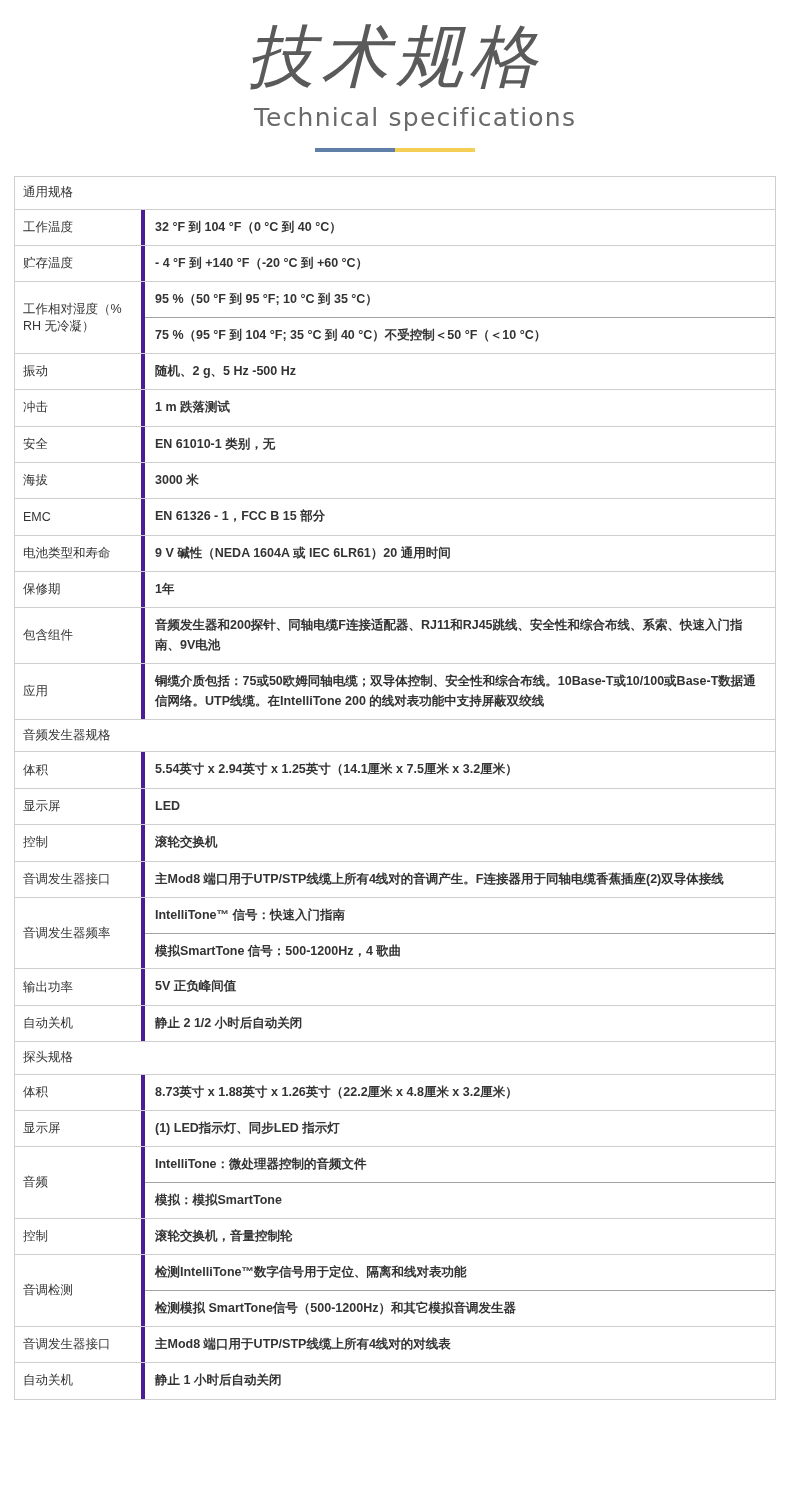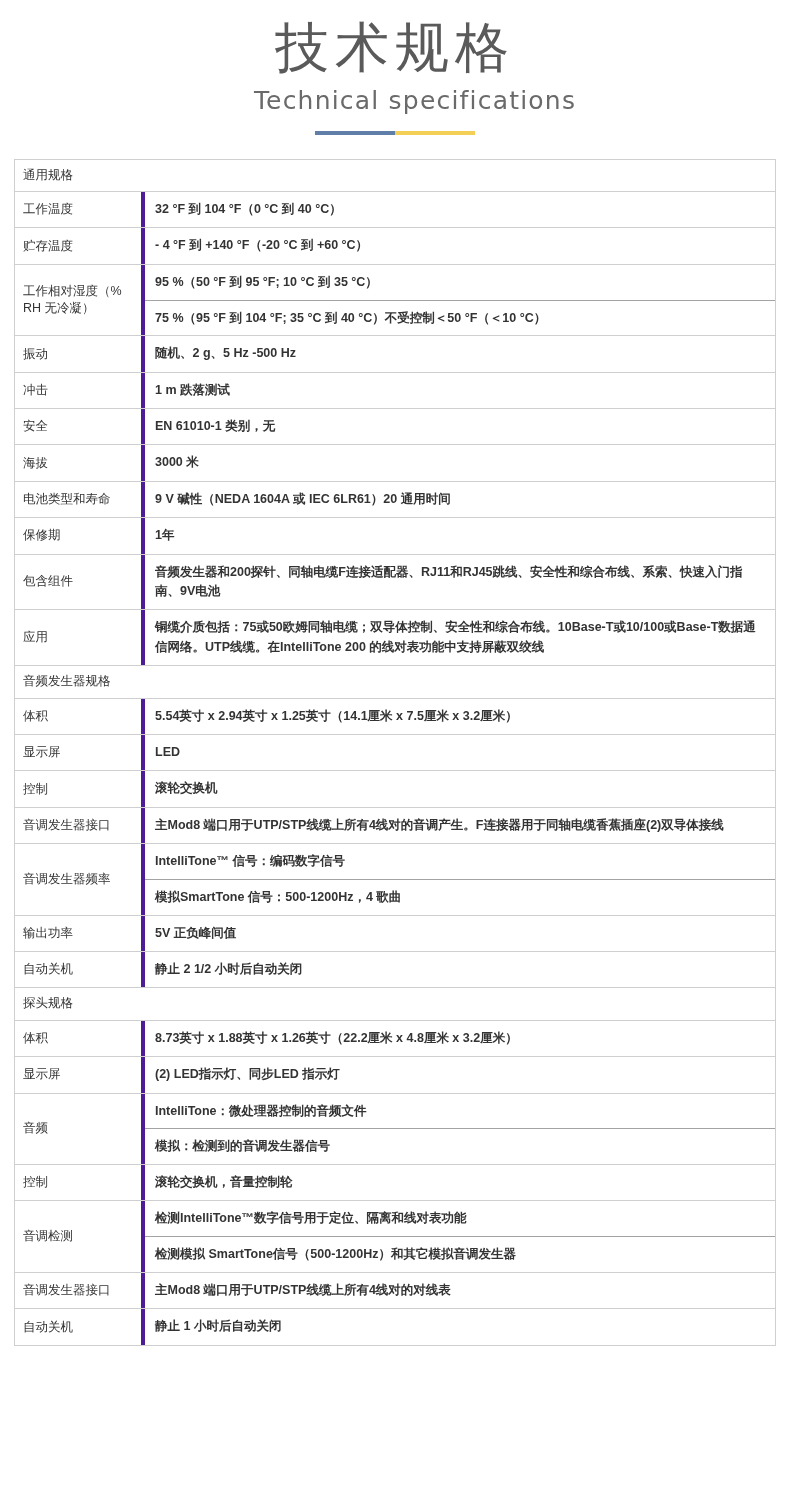--- a/index.html
+++ b/index.html
@@ -18,26 +18,27 @@
     box-sizing: border-box;
     padding: 0;
   }
 
   
   .header {
     text-align: center;
     padding-top: 14px;
   }
   .header .cn-title {
-    font-size: 54px;
+    font-size: 68px;
     letter-spacing: 6px;
     color: #5a5a5a;
     font-weight: 400;
     line-height: 1.25;
     font-family: "DejaVu Sans", "Liberation Sans", sans-serif;
+    font-style: italic;
   }
   .header .en-title {
     font-size: 25px;
     color: #6a6a6a;
     font-weight: 400;
     letter-spacing: 1.2px;
     margin-top: 4px;
     font-family: "DejaVu Sans", "Liberation Sans", sans-serif;
     margin-left: 40px;
   }
@@ -178,20 +179,26 @@
           <span class="wrap-text">EN 61010-1 类别，无</span>
         </div>
       </div>
       <div class="row">
         <div class="label">海拔</div>
         <div class="value">
           <span class="wrap-text">3000 米</span>
         </div>
       </div>
       <div class="row">
+        <div class="label">EMC</div>
+        <div class="value">
+          <span class="wrap-text">EN 61326 - 1，FCC B 15 部分</span>
+        </div>
+      </div>
+      <div class="row">
         <div class="label">电池类型和寿命</div>
         <div class="value">
           <span class="wrap-text">9 V 碱性（NEDA 1604A 或 IEC 6LR61）20 通用时间</span>
         </div>
       </div>
       <div class="row">
         <div class="label">保修期</div>
         <div class="value">
           <span class="wrap-text">1年</span>
         </div>
@@ -231,21 +238,21 @@
       </div>
       <div class="row">
         <div class="label">音调发生器接口</div>
         <div class="value">
           <span class="wrap-text">主Mod8 端口用于UTP/STP线缆上所有4线对的音调产生。F连接器用于同轴电缆香蕉插座(2)双导体接线</span>
         </div>
       </div>
       <div class="row">
         <div class="label">音调发生器频率</div>
         <div class="value multi">
-          <div class="sub">IntelliTone™ 信号：编码数字信号</div>
+          <div class="sub">IntelliTone™ 信号：快速入门指南</div>
           <div class="sub">模拟SmartTone 信号：500-1200Hz，4 歌曲</div>
         </div>
       </div>
       <div class="row">
         <div class="label">输出功率</div>
         <div class="value">
           <span class="wrap-text">5V 正负峰间值</span>
         </div>
       </div>
       <div class="row">
@@ -259,28 +266,28 @@
       </div>
       <div class="row">
         <div class="label">体积</div>
         <div class="value">
           <span class="wrap-text">8.73英寸 x 1.88英寸 x 1.26英寸（22.2厘米 x 4.8厘米 x 3.2厘米）</span>
         </div>
       </div>
       <div class="row">
         <div class="label">显示屏</div>
         <div class="value">
-          <span class="wrap-text">(2) LED指示灯、同步LED 指示灯</span>
+          <span class="wrap-text">(1) LED指示灯、同步LED 指示灯</span>
         </div>
       </div>
       <div class="row">
         <div class="label">音频</div>
         <div class="value multi">
           <div class="sub">IntelliTone：微处理器控制的音频文件</div>
-          <div class="sub">模拟：检测到的音调发生器信号</div>
+          <div class="sub">模拟：模拟SmartTone</div>
         </div>
       </div>
       <div class="row">
         <div class="label">控制</div>
         <div class="value">
           <span class="wrap-text">滚轮交换机，音量控制轮</span>
         </div>
       </div>
       <div class="row">
         <div class="label">音调检测</div>

